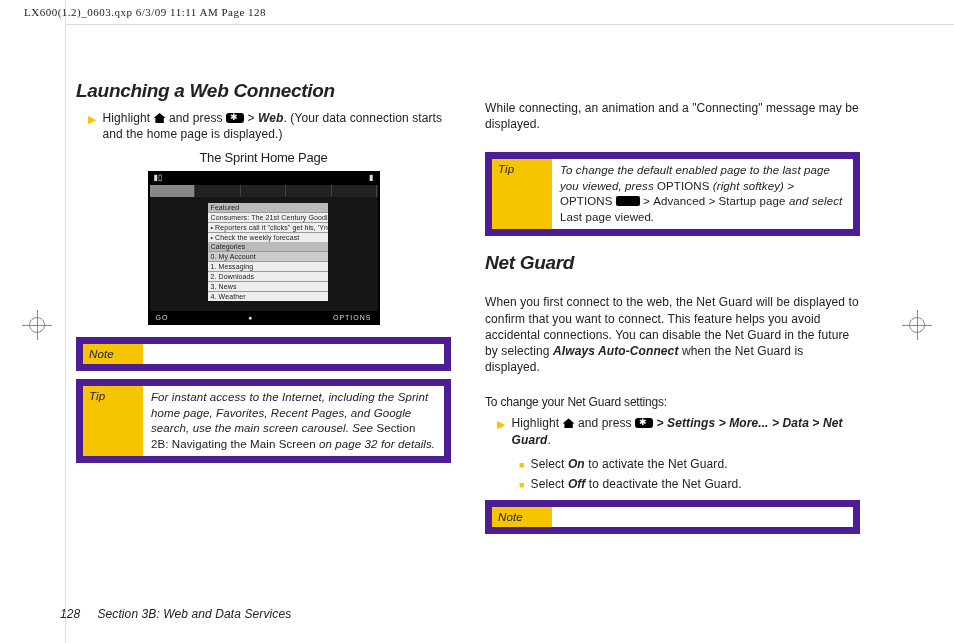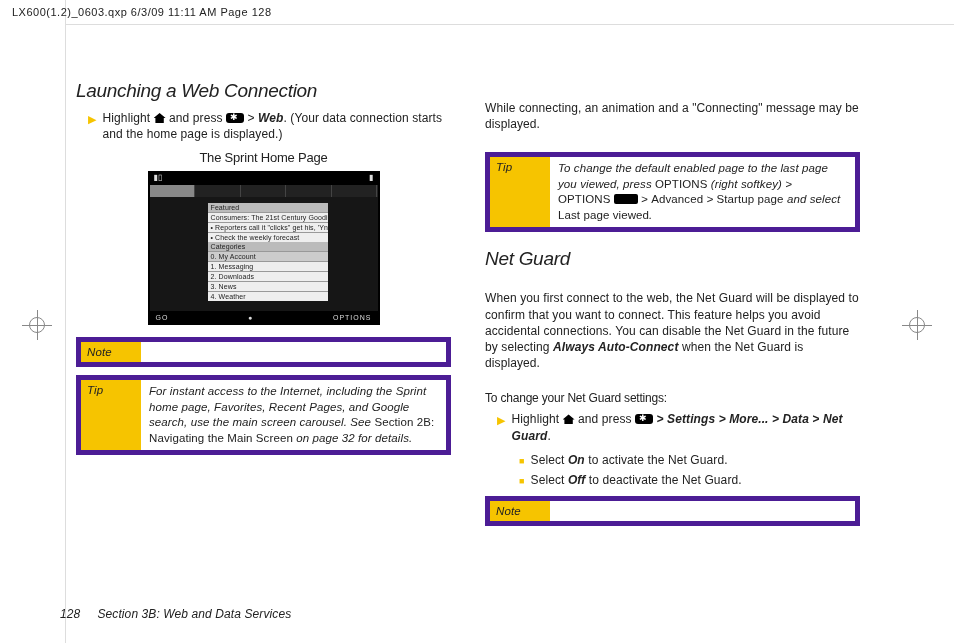--- a/index.html
+++ b/index.html
@@ -10,43 +10,43 @@
     color: #222;
     background: #fff;
     width: 954px;
     height: 643px;
     position: relative;
     letter-spacing: 0.1px;
   }
   .page-header {
     position: absolute;
     top: 6px;
-    left: 12px;
-    font-family: Liberation Sans, sans-serif;
+    left: 24px;
+    font-family: Liberation Serif, serif;
     font-size: 11px;
     letter-spacing: 0.5px;
   }
   .content {
     position: absolute;
     top: 28px;
     left: 76px;
     right: 30px;
     bottom: 20px;
   }
   .columns {
     display: flex;
     gap: 34px;
     margin-top: 52px;
   }
   .col {
     width: 375px;
   }
   h2.section-title {
     font-style: italic;
-    font-weight: 400;
+    font-weight: 700;
     font-size: 19px;
     margin: 0 0 8px 0;
     letter-spacing: -0.3px;
   }
   .arrow-bullet {
     display: flex;
     align-items: flex-start;
     gap: 6px;
     margin: 4px 0 8px 12px;
     line-height: 1.35;
@@ -94,21 +94,21 @@
   .img-tabs div{flex:1;border-right:1px solid #444;}
   .img-tabs div.active{background:#888;}
   .img-panel {
     position:absolute; left:58px; top:30px; width:120px; background:#eee; font-size:7px;
   }
   .img-panel .hdr{background:#bbb;padding:1px 3px;font-size:7px;}
   .img-panel .row{border-top:1px solid #999;padding:1px 3px;white-space:nowrap;overflow:hidden;}
   .img-footer{position:absolute;bottom:0;left:0;right:0;height:12px;background:#000;color:#ddd;font-size:7px;display:flex;justify-content:space-between;padding:0 6px;align-items:center;letter-spacing:1px;}
 
   .callout {
-    border: 5px solid #4c1d95;
+    border: 7px solid #4c1d95;
     display: flex;
     margin: 8px 0;
     font-size: 11.5px;
   }
   .callout .label {
     width: 48px;
     background: #f6c400;
     font-style: italic;
     padding: 4px 6px;
     text-align: left;

